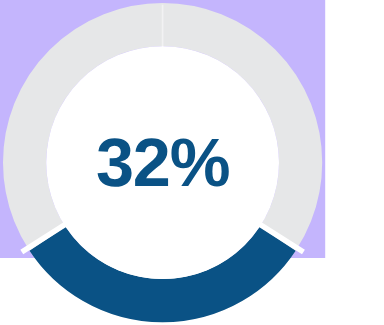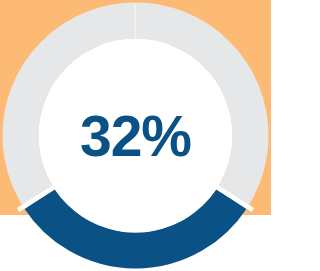--- a/index.html
+++ b/index.html
@@ -11,21 +11,21 @@
   body {
     width: 271px;
     height: 271px;
     overflow: hidden;
     font-family: "Liberation Sans", sans-serif;
   }
   #donut-widget {
     position: relative;
     width: 271px;
     height: 215px;
-    background: #fdba74;
+    background: #c4b5fd;
   }
   #donut-svg {
     position: absolute;
     left: 0;
     top: 0;
     display: block;
   }
   #center-label {
     position: absolute;
     left: 0;

